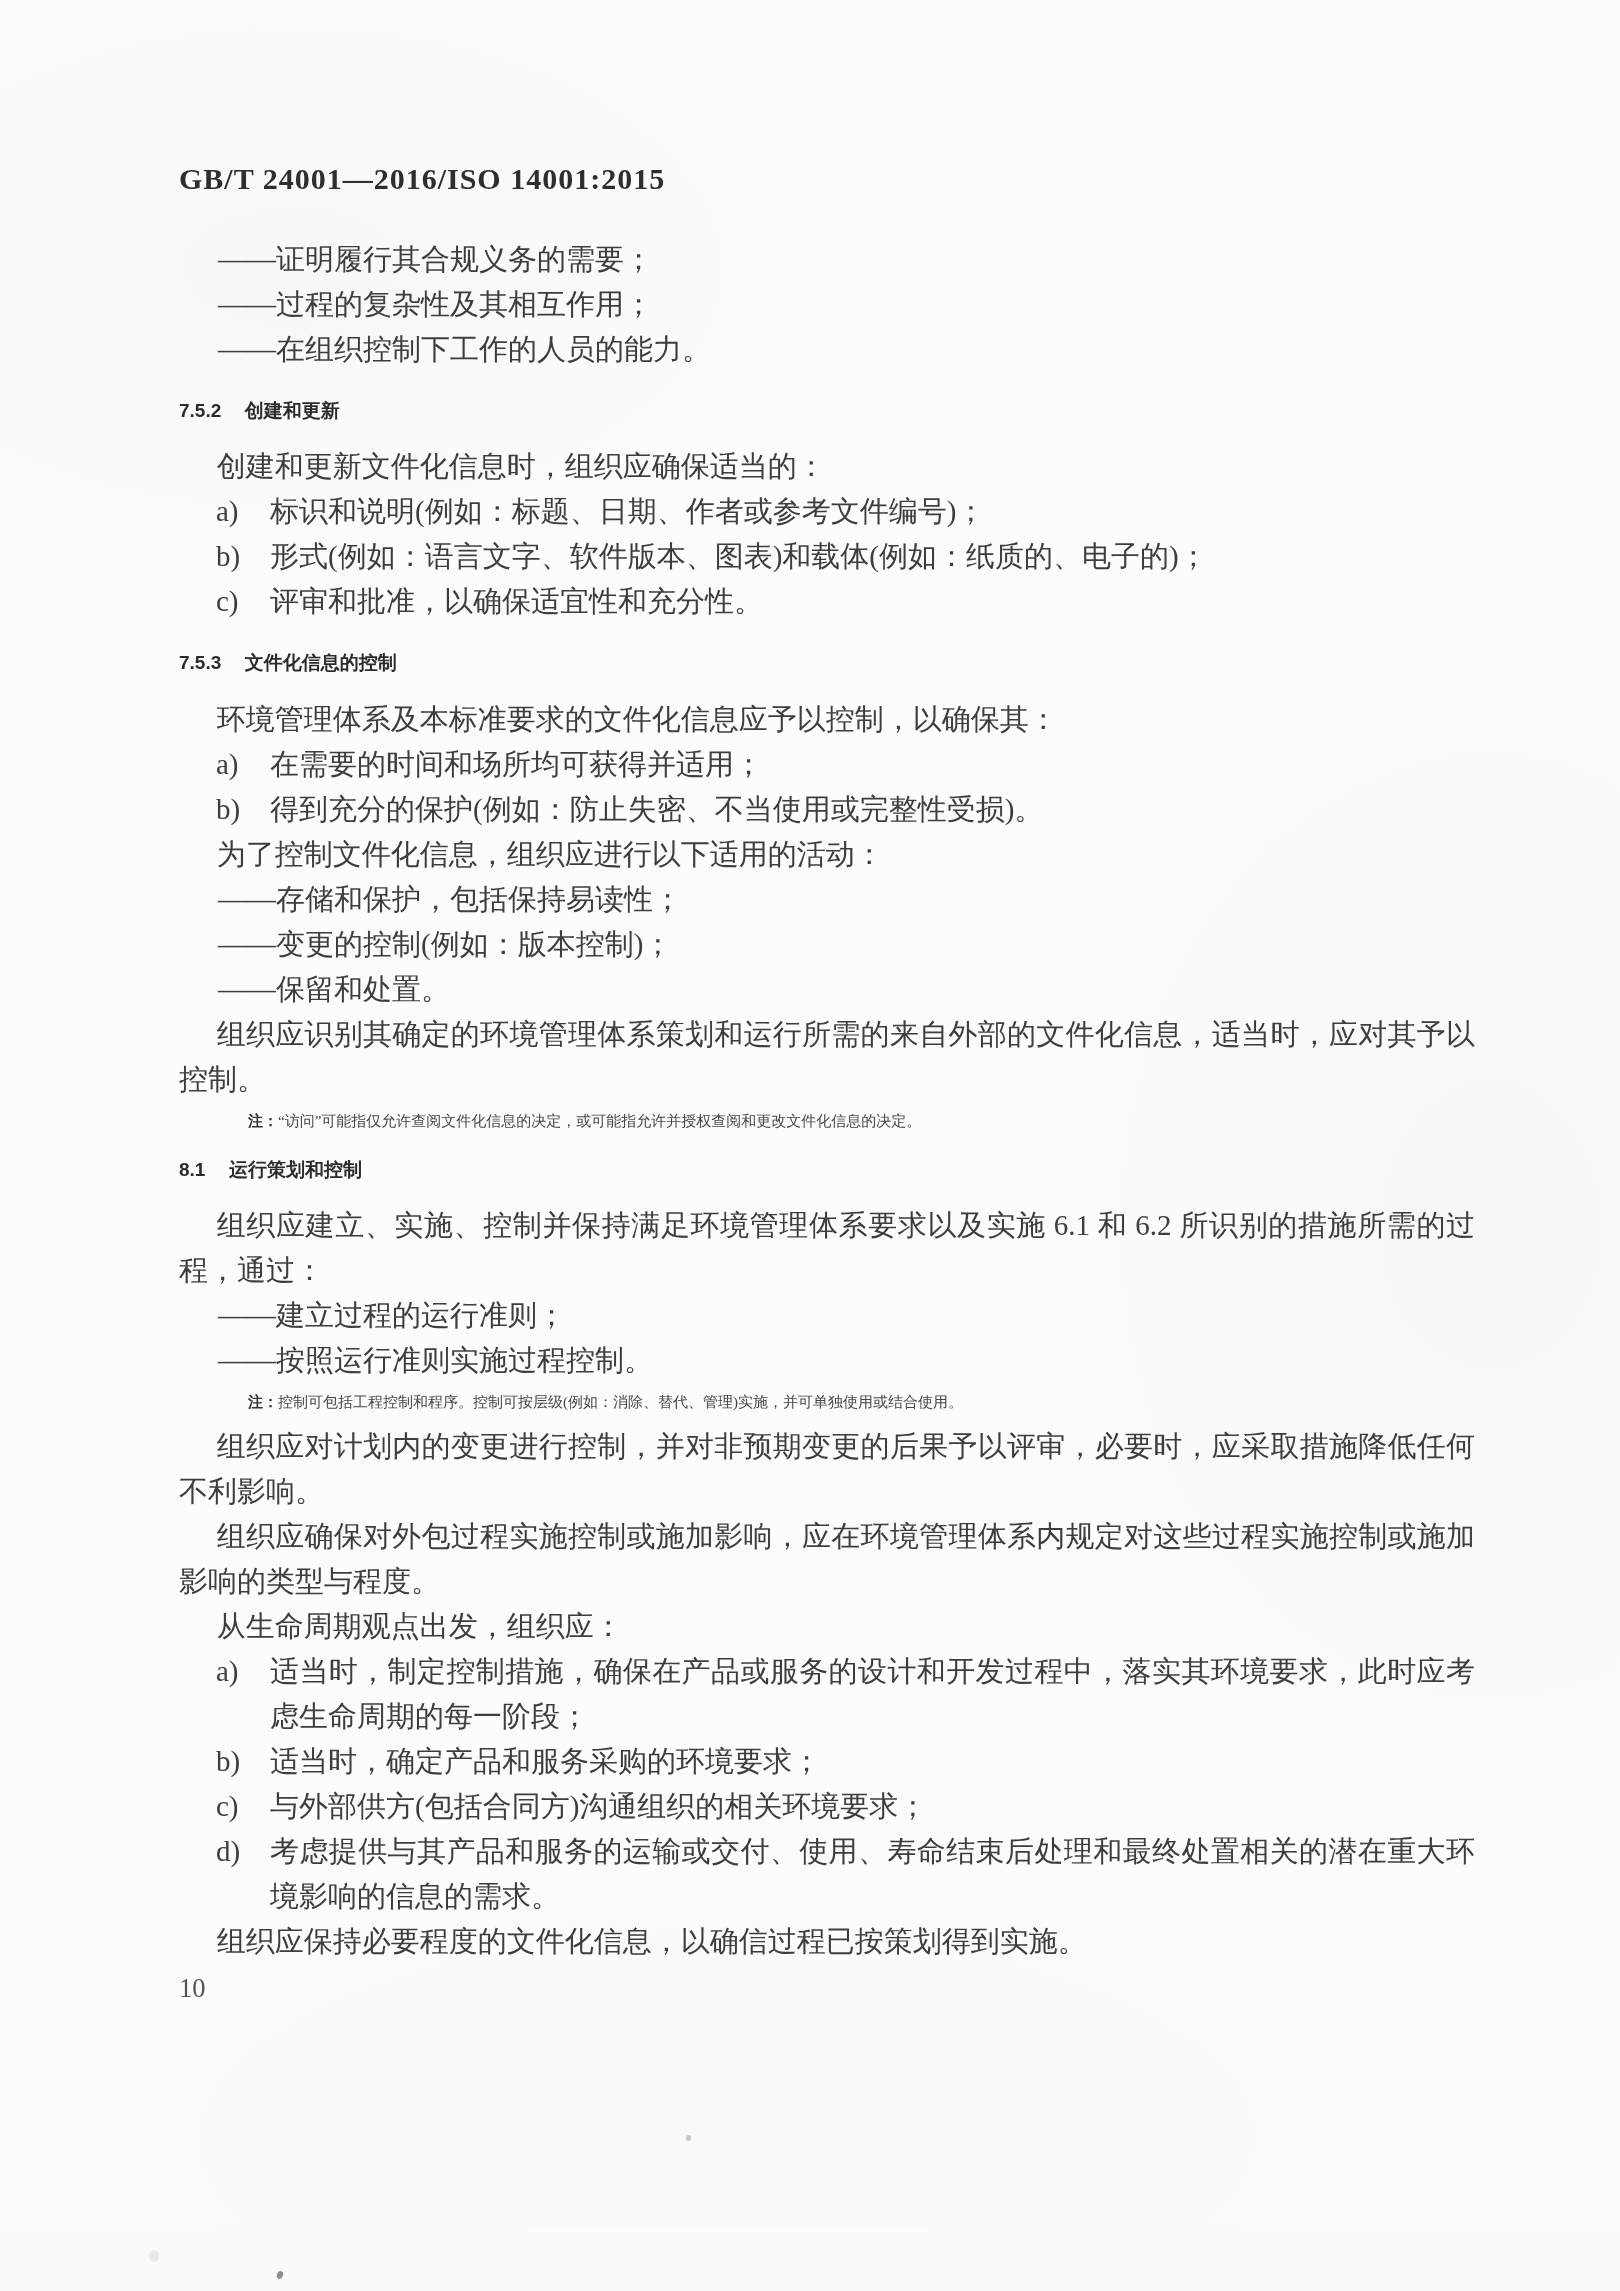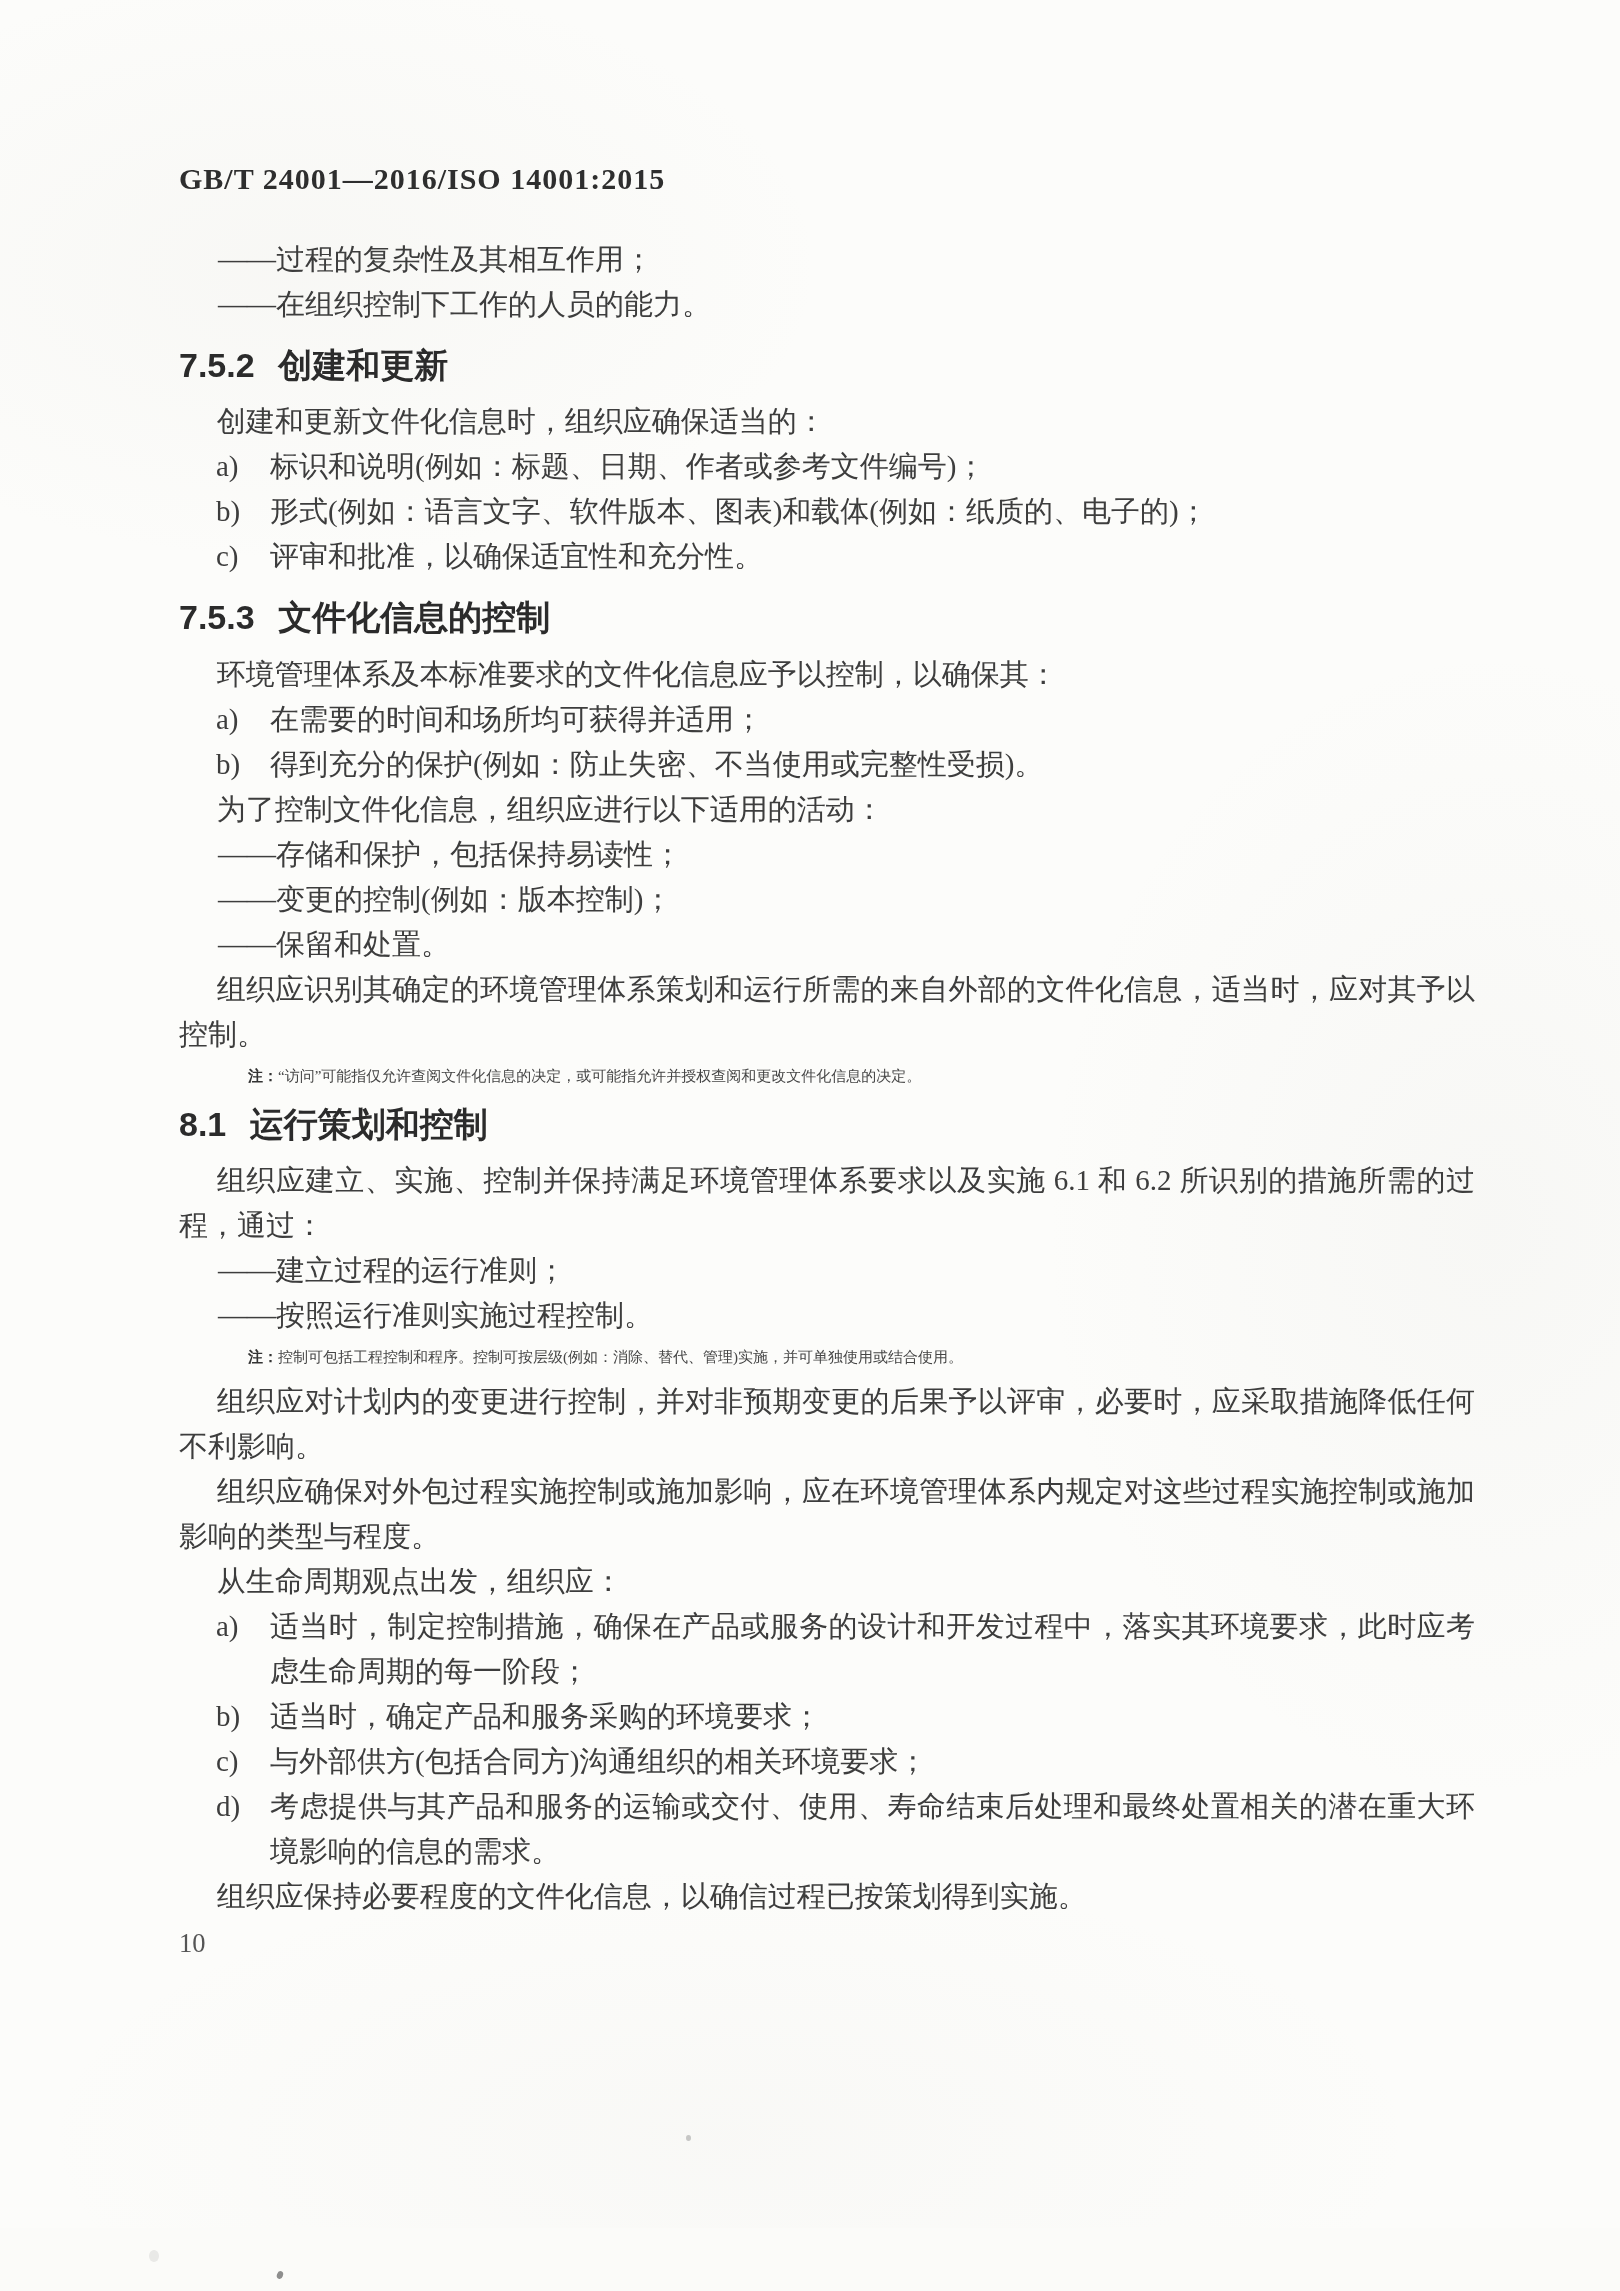--- a/index.html
+++ b/index.html
@@ -42,21 +42,21 @@
     font-size: 29px;
     line-height: 45px;
     padding-left: 39px;
     color: #3d3d3d;
   }
   .heading {
     font-family: "Liberation Sans", "DejaVu Sans", sans-serif;
     font-weight: bold;
     color: #2b2b2b;
     margin-top: 19.6px;
-    font-size: 34px;
+    font-size: 19px;
     line-height: 37px;
   }
   .heading.level1 {
     margin-top: 41px;
     font-size: 30px;
     line-height: 41px;
   }
   .heading.sub { margin-top: 14px; }
   .heading .num { margin-right: 23.5px; }
   .para {
@@ -115,20 +115,21 @@
 </style>
 </head>
 <body>
 
 <div class="page">
   <div class="content">
 
     <div class="doc-header">GB/T 24001—2016/ISO 14001:2015</div>
 
     <div class="dash-list intro">
+      <div class="dash-item">——证明履行其合规义务的需要；</div>
       <div class="dash-item">——过程的复杂性及其相互作用；</div>
       <div class="dash-item">——在组织控制下工作的人员的能力。</div>
     </div>
 
     <div class="heading">
       <span class="num">7.5.2</span><span>创建和更新</span>
     </div>
 
     <p class="para first">创建和更新文件化信息时，组织应确保适当的：</p>
 

